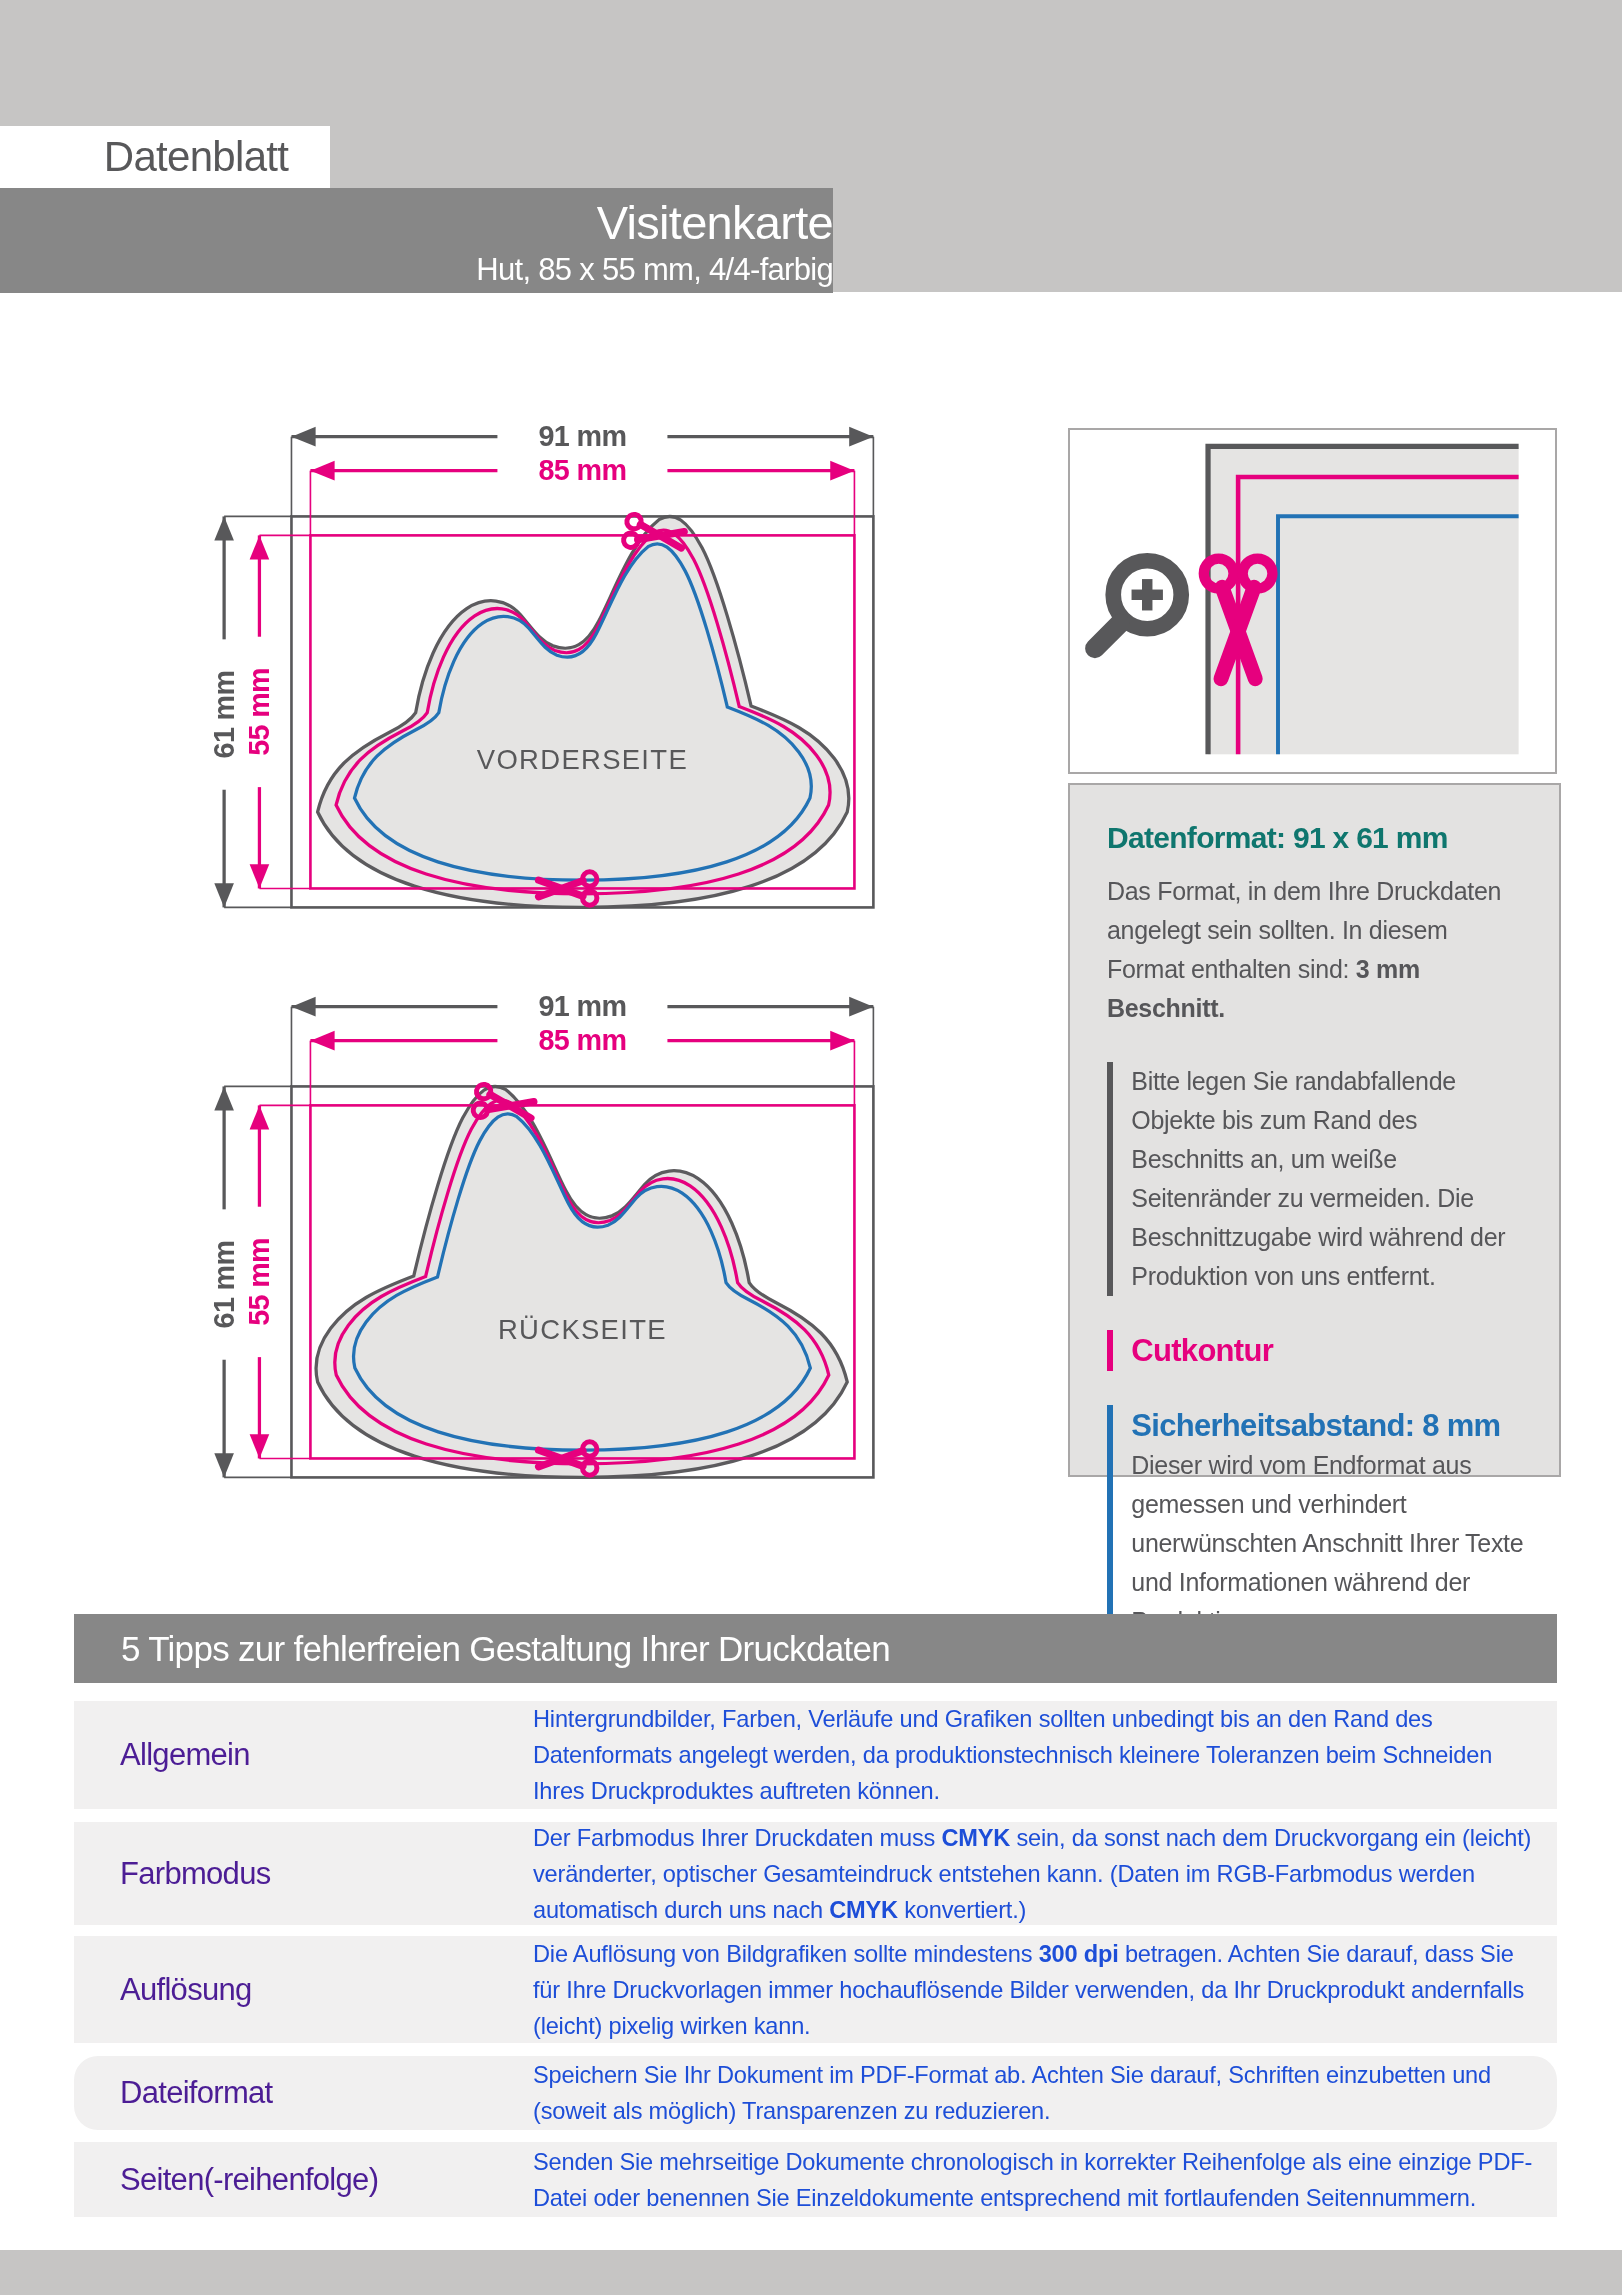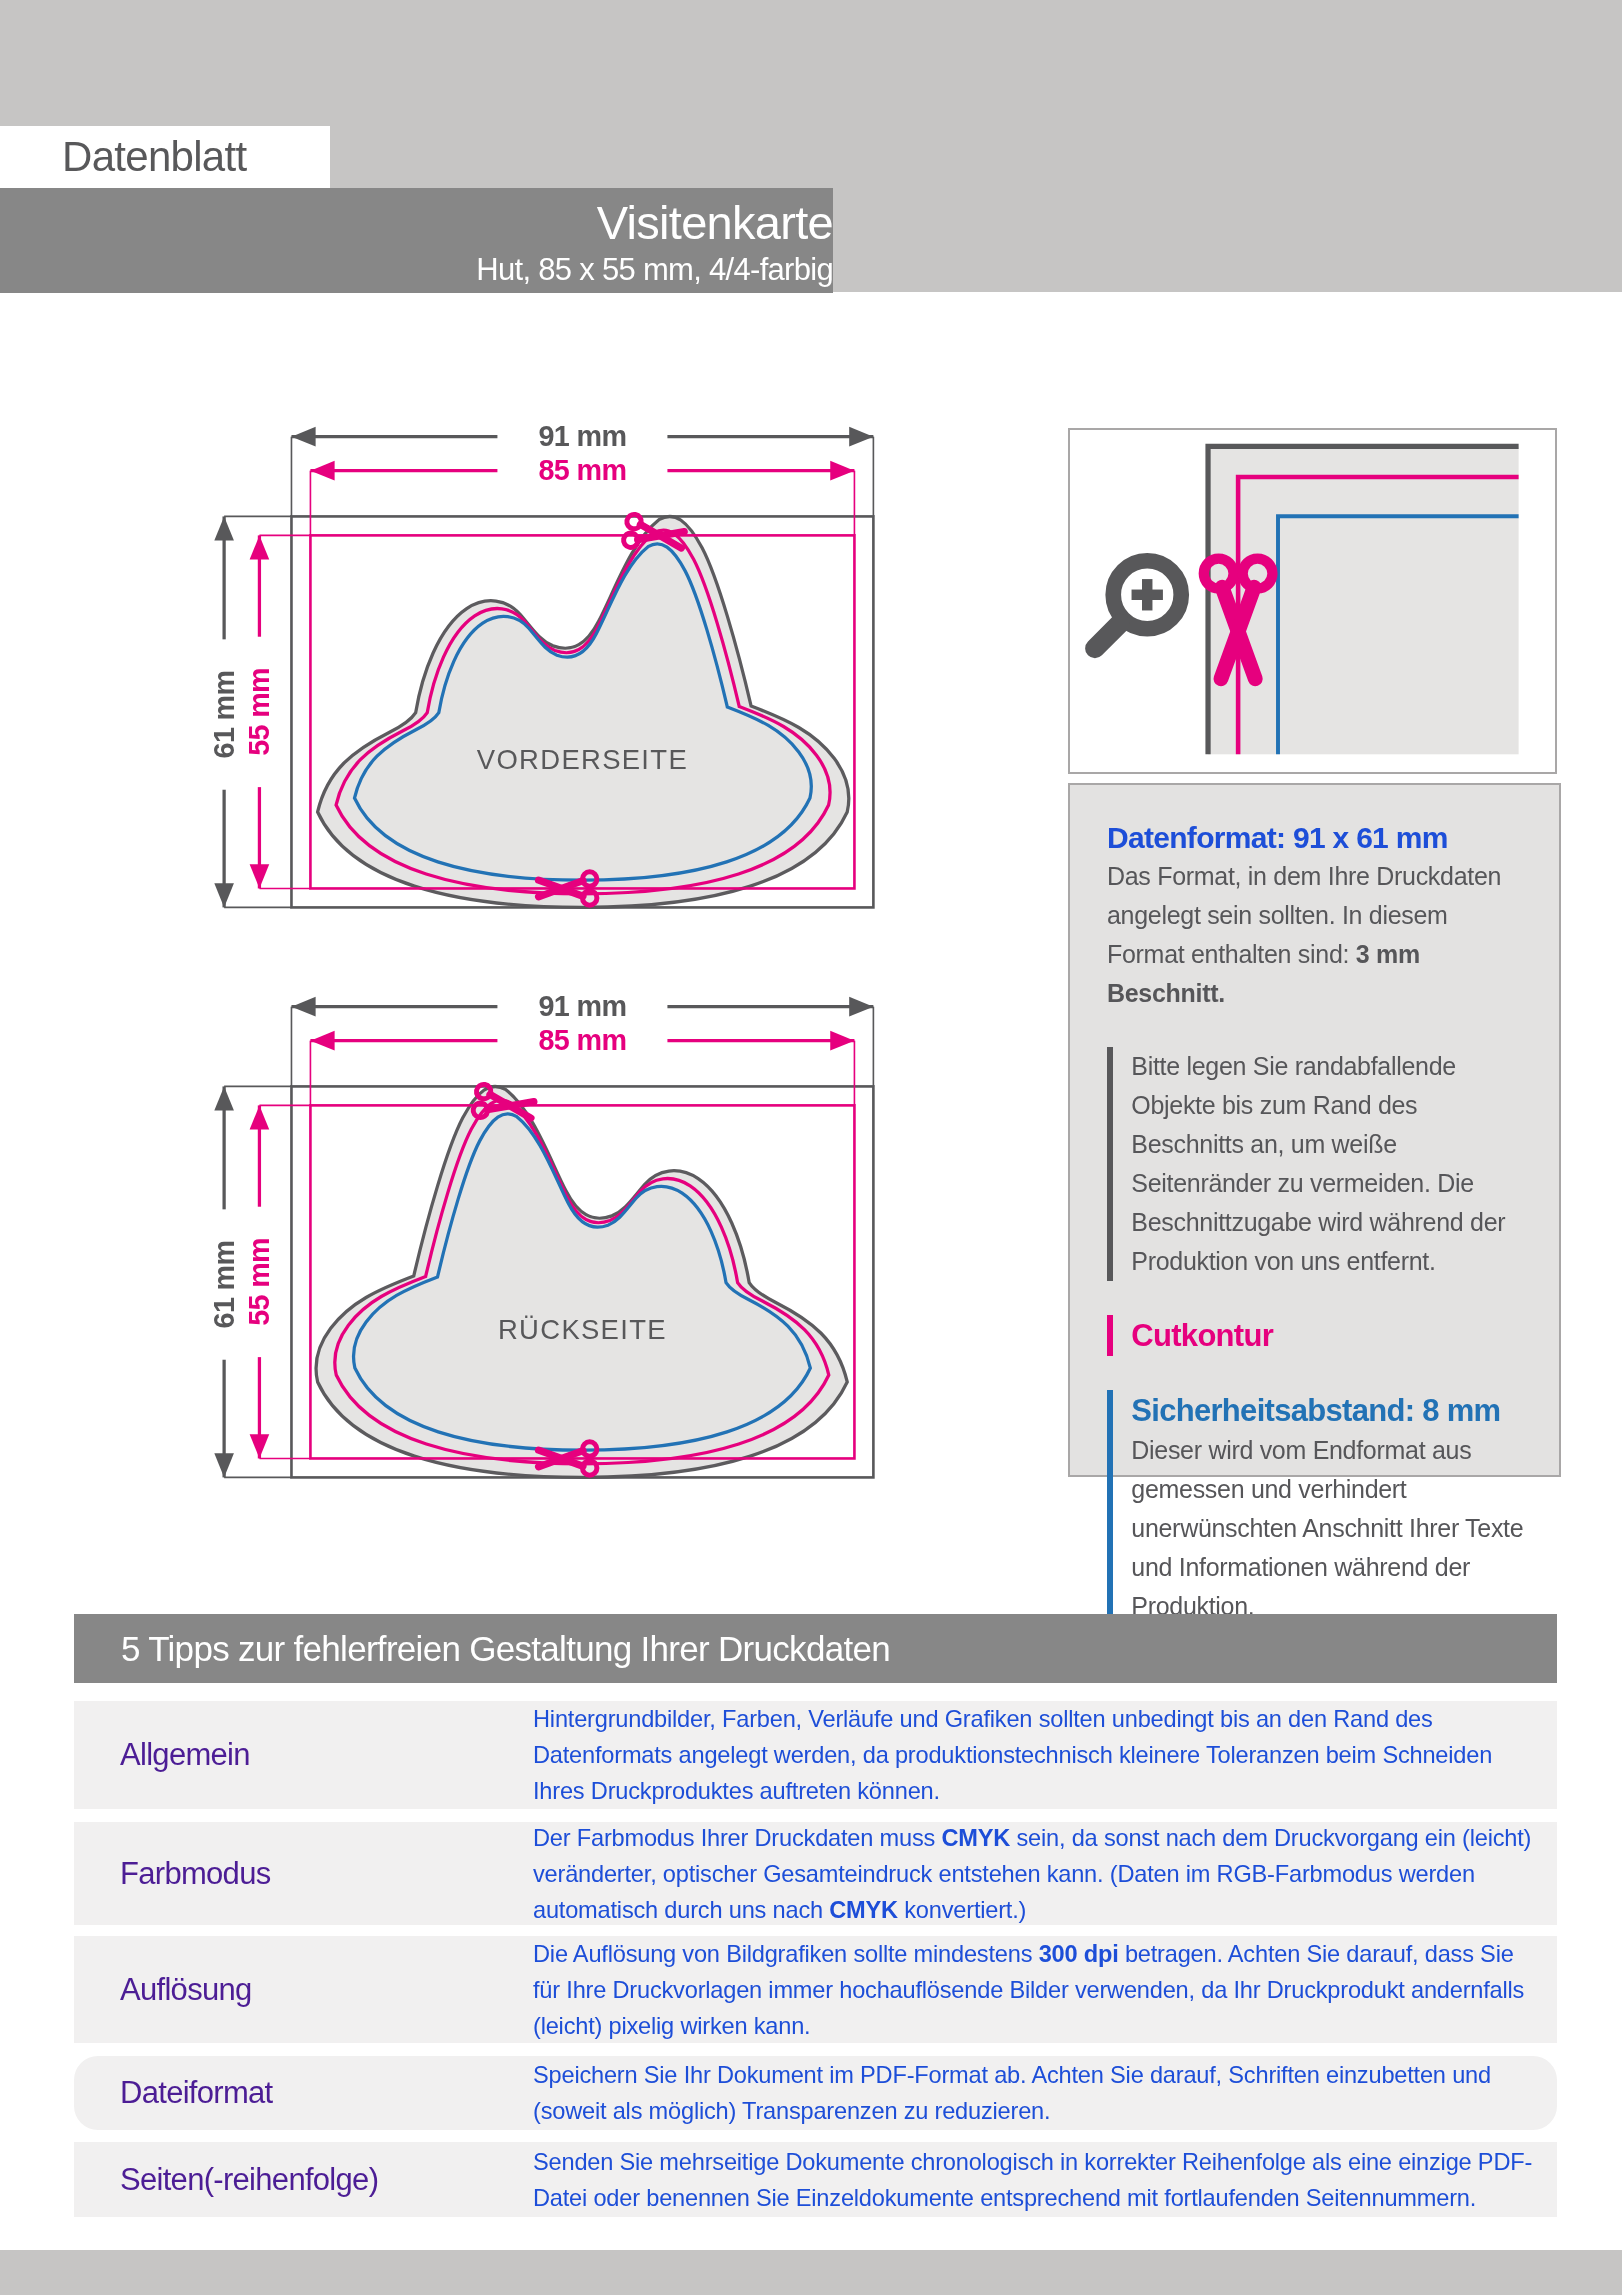--- a/index.html
+++ b/index.html
@@ -4,21 +4,21 @@
 <style>
   html,body{margin:0;padding:0;}
   body{
     width:1623px;height:2295px;position:relative;background:#ffffff;
     font-family:"Liberation Sans", sans-serif;color:#565659;overflow:hidden;
   }
   .abs{position:absolute;}
 
   
   .top-band{left:0;top:0;width:1623px;height:292px;background:#c6c5c4;}
-  .datenblatt-box{left:0;top:126px;width:330px;height:62px;background:#ffffff;}
+  .datenblatt-box{left:0;top:126px;width:330px;height:62px;background:#ffffff;text-align:center;}
   .datenblatt-box span{
     display:block;padding-left:62px;line-height:62px;font-size:42px;color:#58585a;letter-spacing:-0.7px;
   }
   .title-banner{
     left:0;top:188px;width:833px;height:105px;background:#878787;color:#ffffff;
     text-align:right;box-sizing:border-box;
   }
   .title-banner .t1{display:block;font-size:47px;line-height:56px;margin-top:6.5px;letter-spacing:-0.7px;}
   .title-banner .t2{display:block;font-size:31px;line-height:37px;letter-spacing:-0.7px;}
 
@@ -26,21 +26,21 @@
   svg text{font-family:"Liberation Sans", sans-serif;}
   .dimtxt{font-size:44px;font-weight:bold;letter-spacing:-1px;}
   .sidetxt{font-size:42px;letter-spacing:2px;}
 
   
   .detail-box{left:1068px;top:428px;width:489px;height:346px;background:#ffffff;border:2.6px solid #a9a7a7;box-sizing:border-box;}
   .info-panel{
     left:1068px;top:783px;width:493px;height:694px;background:#e3e2e1;border:2.6px solid #a9a7a7;
     box-sizing:border-box;padding:34px 34px 0 37px;
   }
-  .info-panel h3{margin:0 0 1px 0;font-size:30px;line-height:37px;color:#1d4ed8;letter-spacing:-0.7px;}
+  .info-panel h3{margin:0 0 16px 0;font-size:30px;line-height:37px;color:#0f766e;letter-spacing:-0.7px;}
   .info-panel p{margin:0;font-size:25px;line-height:39px;color:#565659;letter-spacing:-0.3px;}
   .blk{margin-top:34px;padding-left:18.3px;border-left:6.5px solid #58585a;}
   .blk.magenta{border-left-color:#e6007e;}
   .blk.blue{border-left-color:#2272b5;}
   .hl-m{color:#e6007e;font-weight:bold;font-size:31px;line-height:41px;display:block;letter-spacing:-0.7px;}
   .hl-b{color:#2272b5;font-weight:bold;font-size:31px;line-height:41px;display:block;letter-spacing:-0.7px;}
 
   
   .tips-banner{left:74px;top:1614px;width:1483px;height:69px;background:#878787;}
   .tips-banner span{display:block;color:#ffffff;font-size:35px;line-height:69px;padding-left:47px;letter-spacing:-0.7px;border-radius:26px;}

